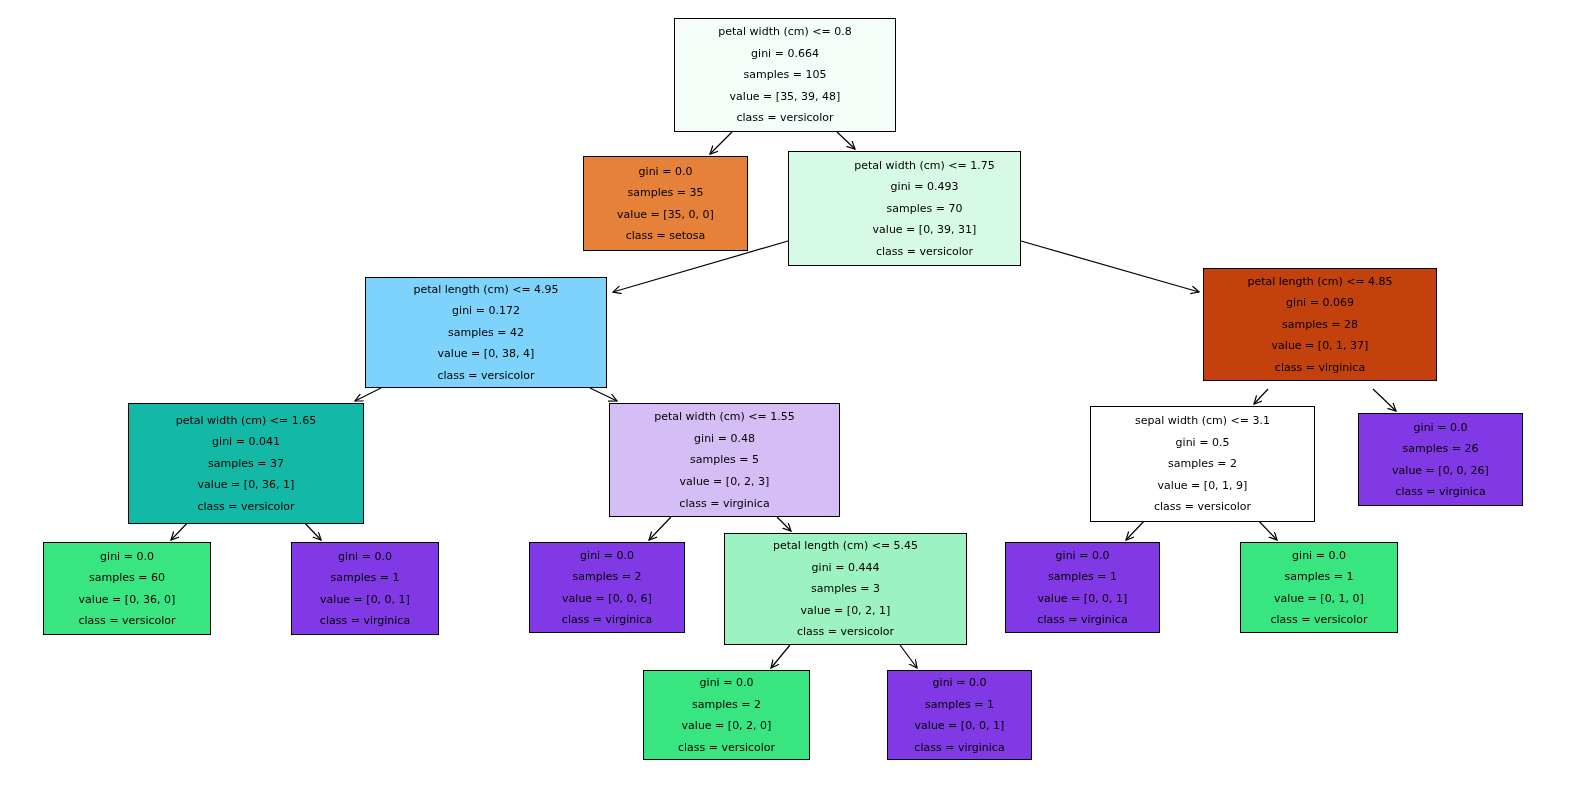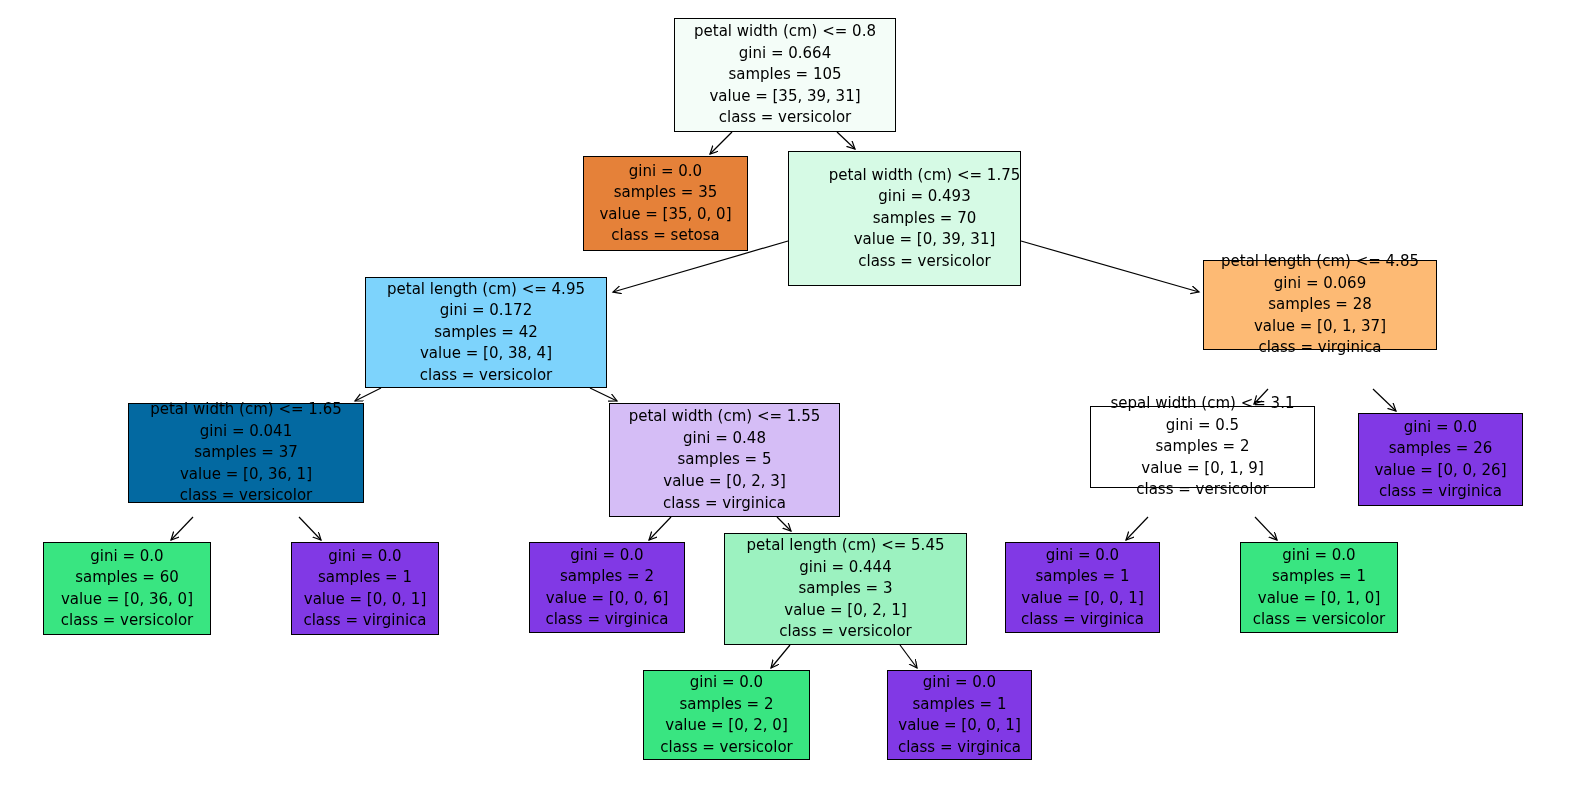--- a/index.html
+++ b/index.html
@@ -24,21 +24,21 @@
   }
   .node {
     position: absolute;
     box-sizing: border-box;
     border: 1.2px solid #000000;
     display: flex;
     flex-direction: column;
     justify-content: center;
     align-items: center;
     text-align: center;
-    font-size: 15px;
+    font-size: 11px;
     line-height: 21.5px;
     color: #000000;
     white-space: nowrap;
     padding: 2px 4px;
   }
 </style>
 </head>
 <body>
 
 <div id="figure">
@@ -66,72 +66,72 @@
       <line x1="1373" y1="389" x2="1396" y2="411" marker-end="url(#arrow)"></line>
       <line x1="1148" y1="517" x2="1126" y2="540" marker-end="url(#arrow)"></line>
       <line x1="1255" y1="517" x2="1277" y2="540" marker-end="url(#arrow)"></line>
     </g>
   </svg>
 
   <div class="node" style="left: 674px; top: 18px; width: 222px; height: 114px; background-color: rgb(244, 253, 248);">
     <span>petal width (cm) &lt;= 0.8</span>
     <span>gini = 0.664</span>
     <span>samples = 105</span>
-    <span>value = [35, 39, 31]</span>
+    <span>value = [35, 39, 48]</span>
     <span>class = versicolor</span>
   </div>
 
   <div class="node" style="left: 583px; top: 156px; width: 165px; height: 95px; background-color: rgb(229, 129, 57);">
     <span>gini = 0.0</span>
     <span>samples = 35</span>
     <span>value = [35, 0, 0]</span>
     <span>class = setosa</span>
   </div>
 
-  <div class="node" style="left: 788px; top: 151px; width: 233px; height: 135px; background-color: rgb(214, 250, 229); padding-left: 44px;">
+  <div class="node" style="left: 788px; top: 151px; width: 233px; height: 115px; background-color: rgb(214, 250, 229); padding-left: 44px;">
     <span>petal width (cm) &lt;= 1.75</span>
     <span>gini = 0.493</span>
     <span>samples = 70</span>
     <span>value = [0, 39, 31]</span>
     <span>class = versicolor</span>
   </div>
 
   <div class="node" style="left: 365px; top: 277px; width: 242px; height: 111px; background-color: #7dd3fc;">
     <span>petal length (cm) &lt;= 4.95</span>
     <span>gini = 0.172</span>
     <span>samples = 42</span>
     <span>value = [0, 38, 4]</span>
     <span>class = versicolor</span>
   </div>
 
-  <div class="node" style="left: 1203px; top: 260px; width: 234px; height: 90px; background-color: #fdba74;">
+  <div class="node" style="left: 1203px; top: 268px; width: 234px; height: 113px; background-color: #c2410c;">
     <span>petal length (cm) &lt;= 4.85</span>
     <span>gini = 0.069</span>
     <span>samples = 28</span>
     <span>value = [0, 1, 37]</span>
     <span>class = virginica</span>
   </div>
 
-  <div class="node" style="left: 128px; top: 403px; width: 236px; height: 100px; background-color: #0369a1;">
+  <div class="node" style="left: 128px; top: 403px; width: 236px; height: 121px; background-color: #14b8a6;">
     <span>petal width (cm) &lt;= 1.65</span>
     <span>gini = 0.041</span>
     <span>samples = 37</span>
     <span>value = [0, 36, 1]</span>
     <span>class = versicolor</span>
   </div>
 
   <div class="node" style="left: 609px; top: 403px; width: 231px; height: 114px; background-color: rgb(213, 189, 246); justify-content: space-between;">
     <span>petal width (cm) &lt;= 1.55</span>
     <span>gini = 0.48</span>
     <span>samples = 5</span>
     <span>value = [0, 2, 3]</span>
     <span>class = virginica</span>
   </div>
 
-  <div class="node" style="left: 1090px; top: 406px; width: 225px; height: 82px; background-color: rgb(255, 255, 255);">
+  <div class="node" style="left: 1090px; top: 406px; width: 225px; height: 116px; background-color: rgb(255, 255, 255);">
     <span>sepal width (cm) &lt;= 3.1</span>
     <span>gini = 0.5</span>
     <span>samples = 2</span>
     <span>value = [0, 1, 9]</span>
     <span>class = versicolor</span>
   </div>
 
   <div class="node" style="left: 1358px; top: 413px; width: 165px; height: 93px; background-color: rgb(129, 57, 229);">
     <span>gini = 0.0</span>
     <span>samples = 26</span>

